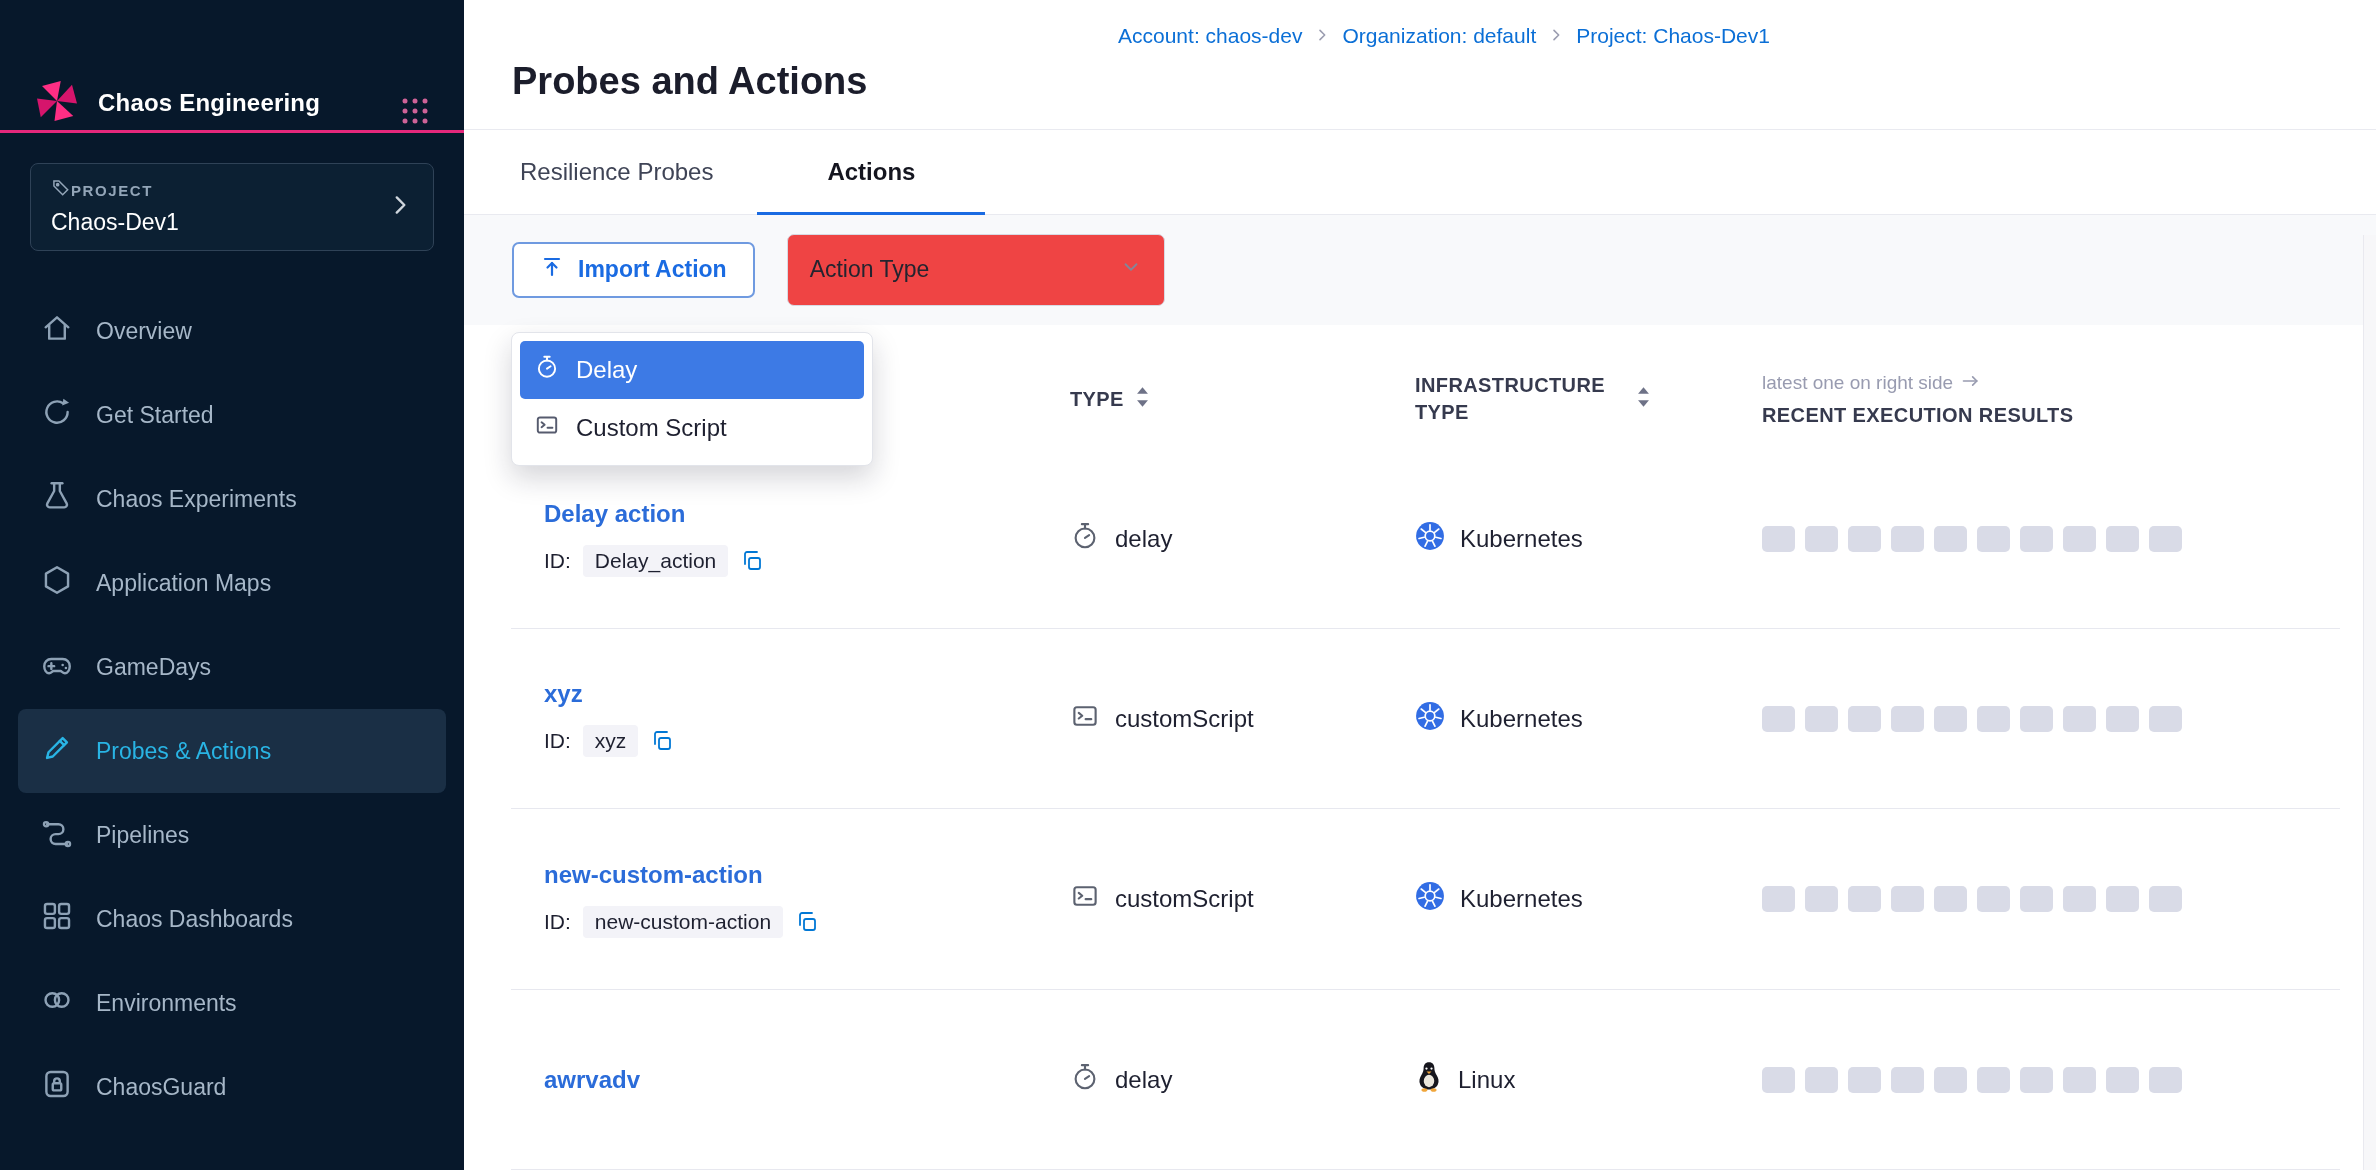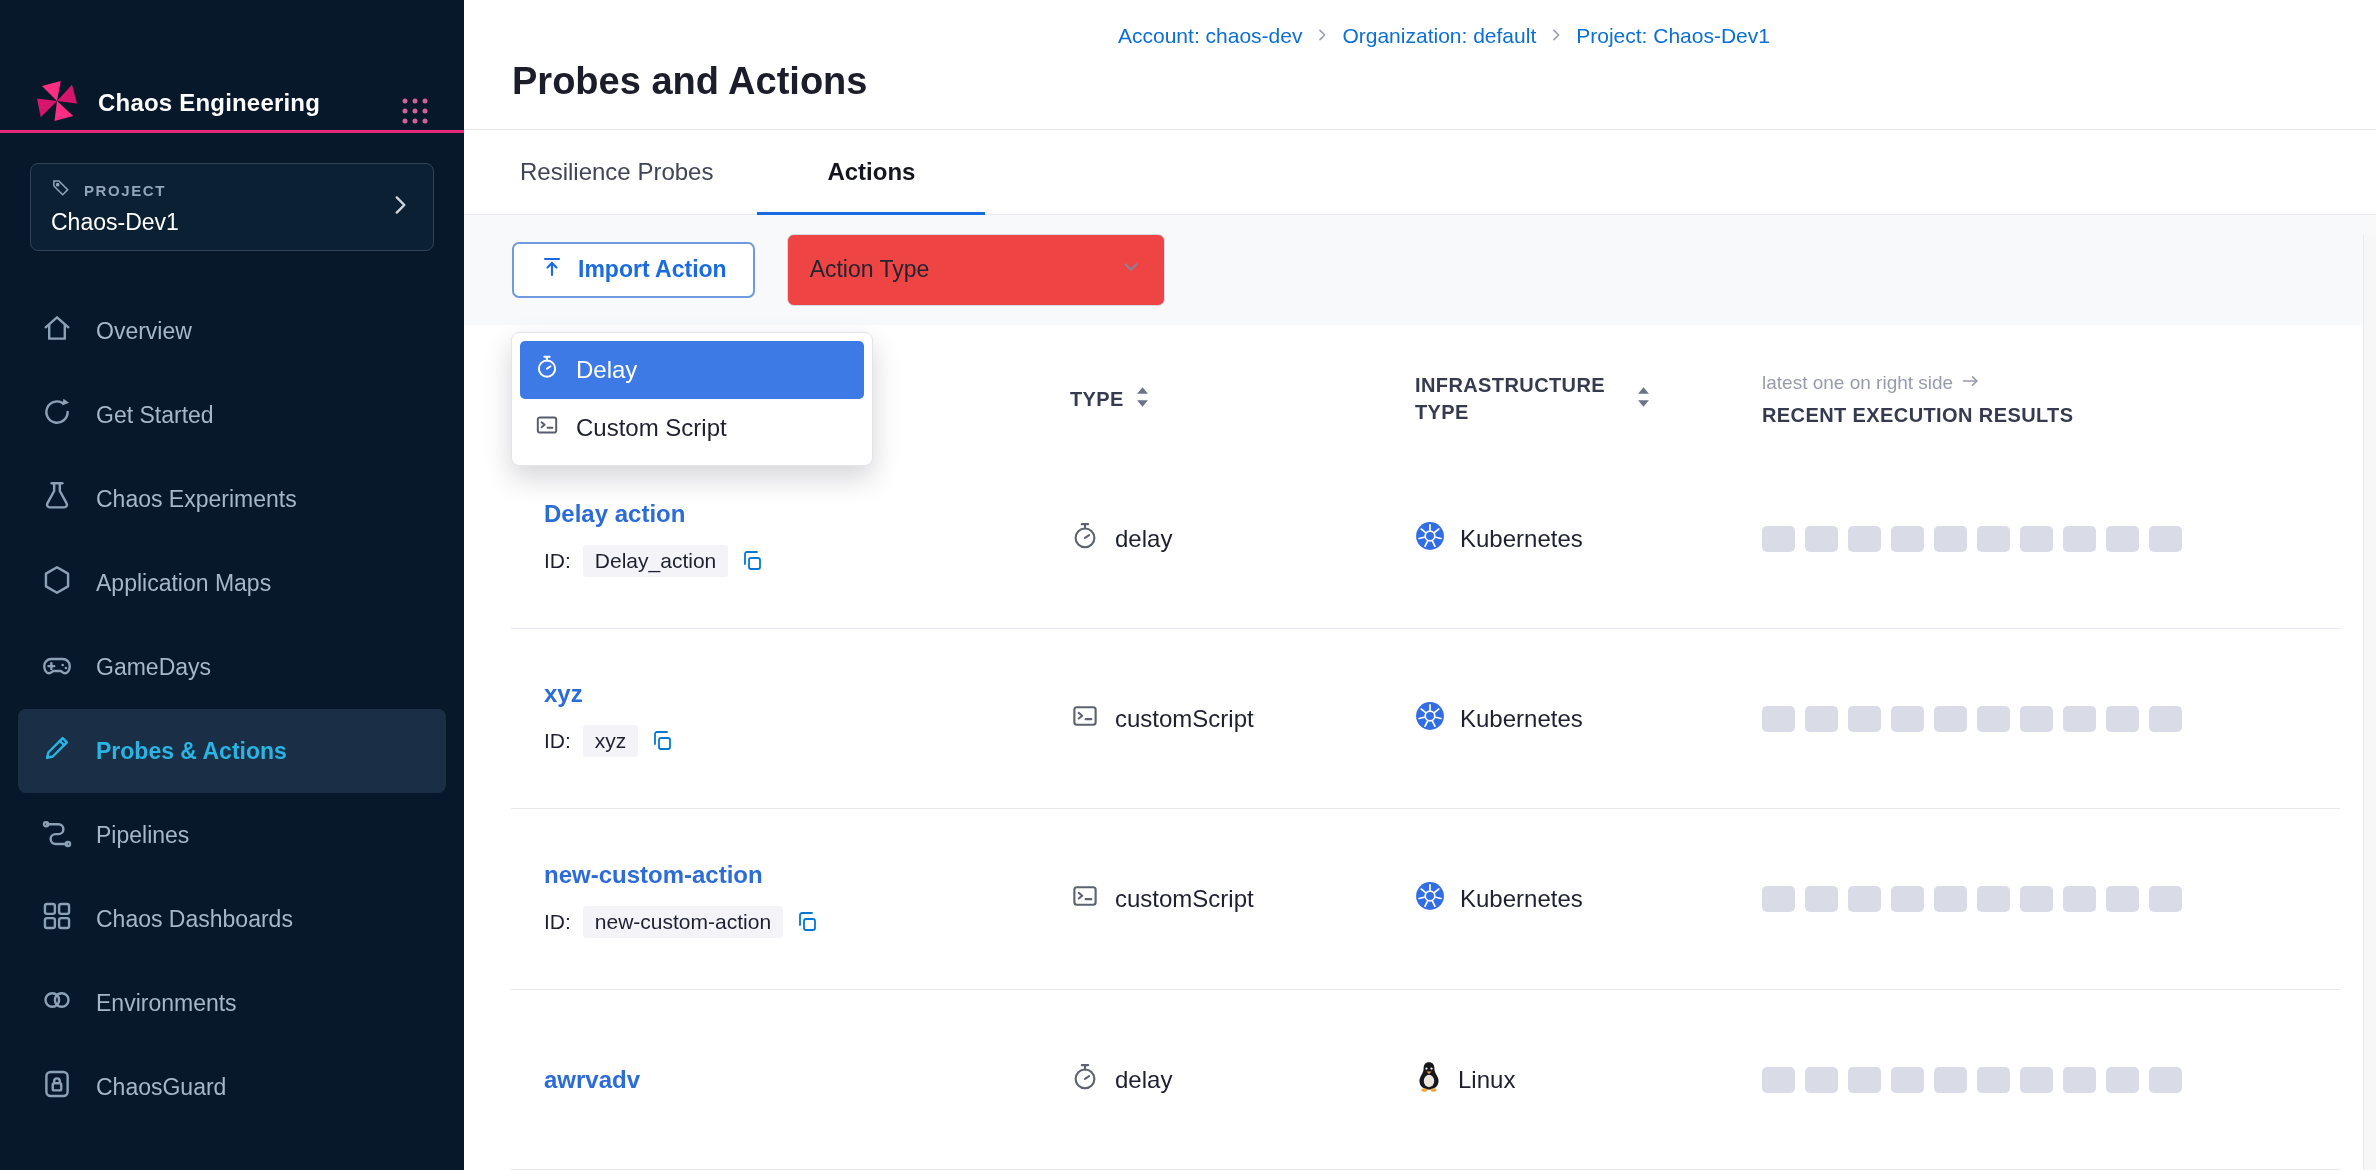--- a/index.html
+++ b/index.html
@@ -12,29 +12,29 @@
   .sidebar { width:464px; min-width:464px; background:#07182b; display:flex; flex-direction:column; }
   .side-header { height:133px; display:flex; align-items:flex-end; justify-content:space-between;
                  padding:0 34px 0 32px; border-bottom:3px solid #e4287c; }
   .brand-wrap { display:flex; align-items:center; gap:16px; }
   .brand-text { color:#ffffff; font-size:24px; font-weight:700; letter-spacing:.2px; }
   .grid-dots { cursor:pointer; }
 
   .project-card { margin:30px 30px 0; background:#0c2033; border:1px solid #2f4257; border-radius:8px;
                   height:88px; padding:14px 20px; display:flex; align-items:center; justify-content:space-between; cursor:pointer; }
   .project-meta { display:flex; flex-direction:column; gap:7px; }
-  .project-label-line { display:flex; align-items:center; gap:13px; }
+  .project-label-line { display:flex; align-items:center; gap:0; }
   .project-label { font-size:15px; font-weight:700; letter-spacing:1.6px; color:#93a5b8; }
   .project-name { font-size:23px; color:#ffffff; }
 
   .nav { margin-top:38px; padding:0 18px; display:flex; flex-direction:column; }
   .nav-item { height:84px; display:flex; align-items:center; gap:22px; padding:0 22px;
               border-radius:8px; color:#a6b7c8; font-size:23px; cursor:pointer; }
   .nav-item svg { flex:none; }
-  .nav-item.active { background:#1a2f45; color:#29b4e4; font-weight:700; }
+  .nav-item.active { background:#1a2f45; color:#29b4e4; font-weight:400; }
 
   
   .main { flex:1; min-width:0; display:flex; flex-direction:column; position:relative; background:#fff; }
 
   .crumbs { padding:24px 0 0 48px; display:flex; align-items:center; gap:12px; font-size:21px;justify-content:center; }
   .crumb { color:#0b6fd6; cursor:pointer; }
   .page-title { margin:12px 0 0 48px; font-size:38px; font-weight:700; color:#1b1d2b; }
   .title-block { border-bottom:1px solid #e9eaf0; padding-bottom:26px; }
 
   .tabs { height:90px; display:flex; align-items:stretch; padding-left:48px; border-bottom:1px solid #e9eaf0; }

